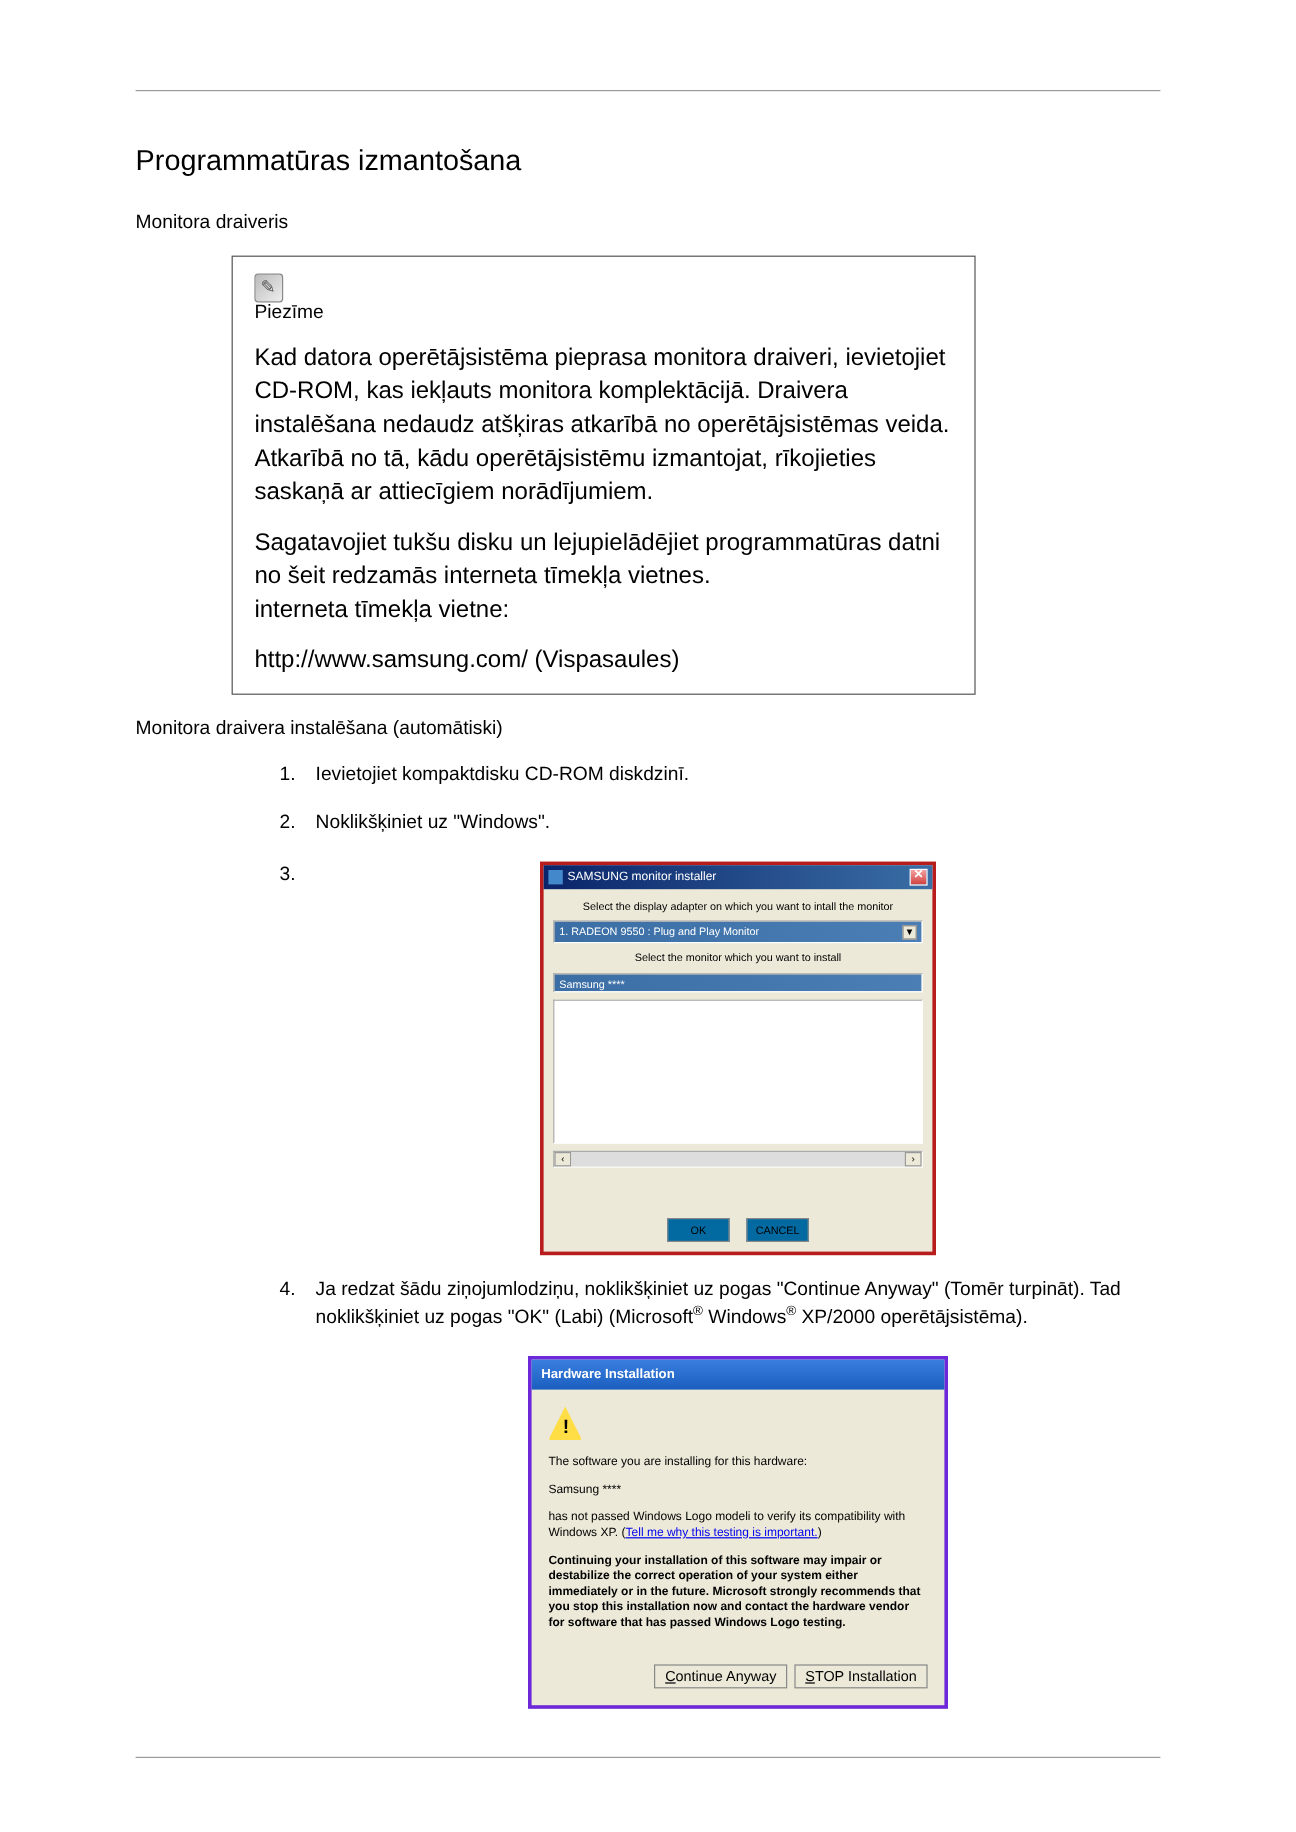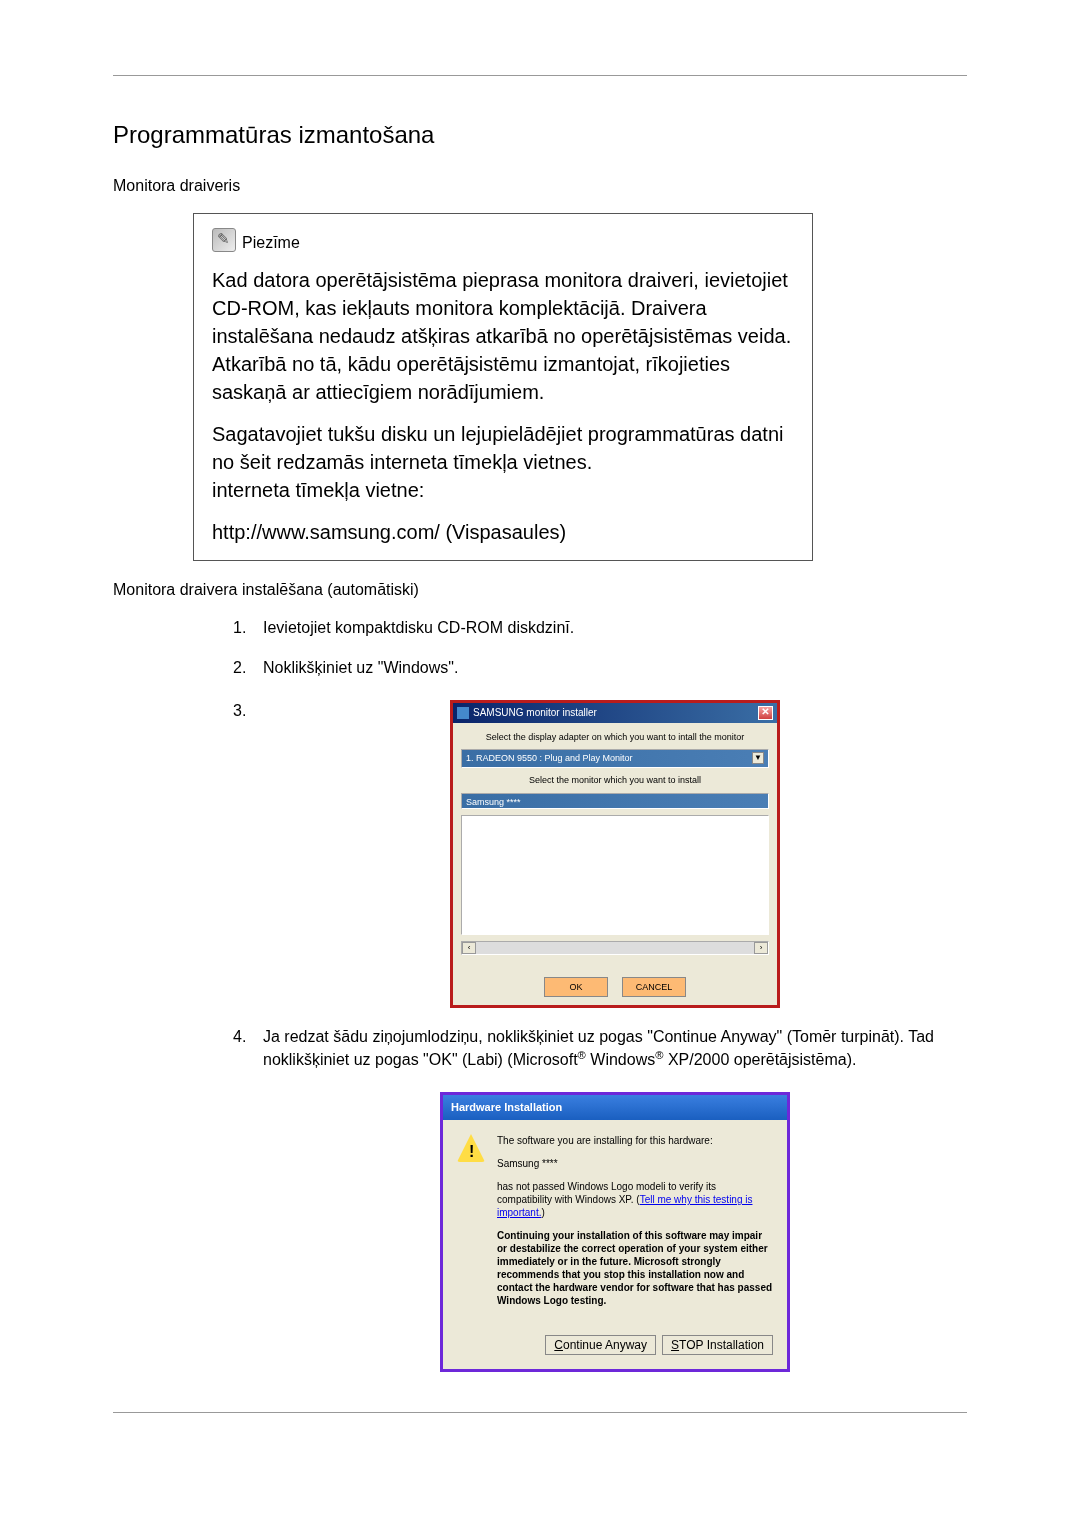--- a/index.html
+++ b/index.html
@@ -40,22 +40,23 @@
     .note-box {
       border: 1px solid #555;
       padding: 14px 18px;
       margin-left: 80px;
       margin-right: 0px;
       margin-bottom: 20px;
       width: 620px;
     }
     .note-header {
       display: flex;
-      align-items: flex-end;
+      align-items: flex-start;
       margin-bottom: 14px;
+      flex-direction: column;
     }
     .note-icon {
       width: 24px;
       height: 24px;
       margin-right: 6px;
       background: linear-gradient(135deg, #bbb, #eee);
       border: 1px solid #888;
       border-radius: 3px;
       position: relative;
     }
@@ -145,21 +146,21 @@
       margin-bottom: 6px;
     }
     .dialog-dropdown {
       background: linear-gradient(to right, #3a6ea5, #4a7eb5);
       color: white;
       text-align: left;
       padding: 2px 4px;
       font-size: 9px;
       display: flex;
       justify-content: space-between;
-      align-items: flex-start;
+      align-items: flex-end;
       border: 1px inset #fff;
     }
     .dialog-dropdown-arrow {
       width: 12px;
       height: 12px;
       background: #ece9d8;
       border: 1px solid #888;
       color: #000;
       text-align: center;
       font-size: 8px;
@@ -202,45 +203,47 @@
       height: 12px;
       background: #ddd;
     }
     .dialog-buttons {
       display: flex;
       justify-content: center;
       gap: 14px;
       padding: 8px;
     }
     .dialog-btn {
-      width: 64px;
+      width: 52px;
       height: 20px;
-      background: #fdba74;
+      background: #0369a1;
       border: 1px solid #888;
       font-size: 9px;
+      margin-top: 20px;
     }
     .dialog-hw {
       width: 350px;
       margin: 20px auto 0;
       border: 3px solid #6d28d9;
       background: #ece9d8;
       font-family: Tahoma, sans-serif;
     }
     .dialog-hw-titlebar {
       background: linear-gradient(#3a7fe0, #1a5fc0);
       color: white;
       padding: 5px 8px;
       font-size: 11px;
       font-weight: bold;
     }
     .dialog-hw-body {
       padding: 14px 14px 10px 14px;
       font-size: 10px;
       display: flex;
       gap: 12px;
+      flex-direction: column;
     }
     .dialog-hw-icon {
       width: 28px;
       height: 28px;
       flex-shrink: 0;
       background: #ffdd44;
       border-radius: 3px;
       position: relative;
       clip-path: polygon(50% 0%, 100% 100%, 0% 100%);
     }

